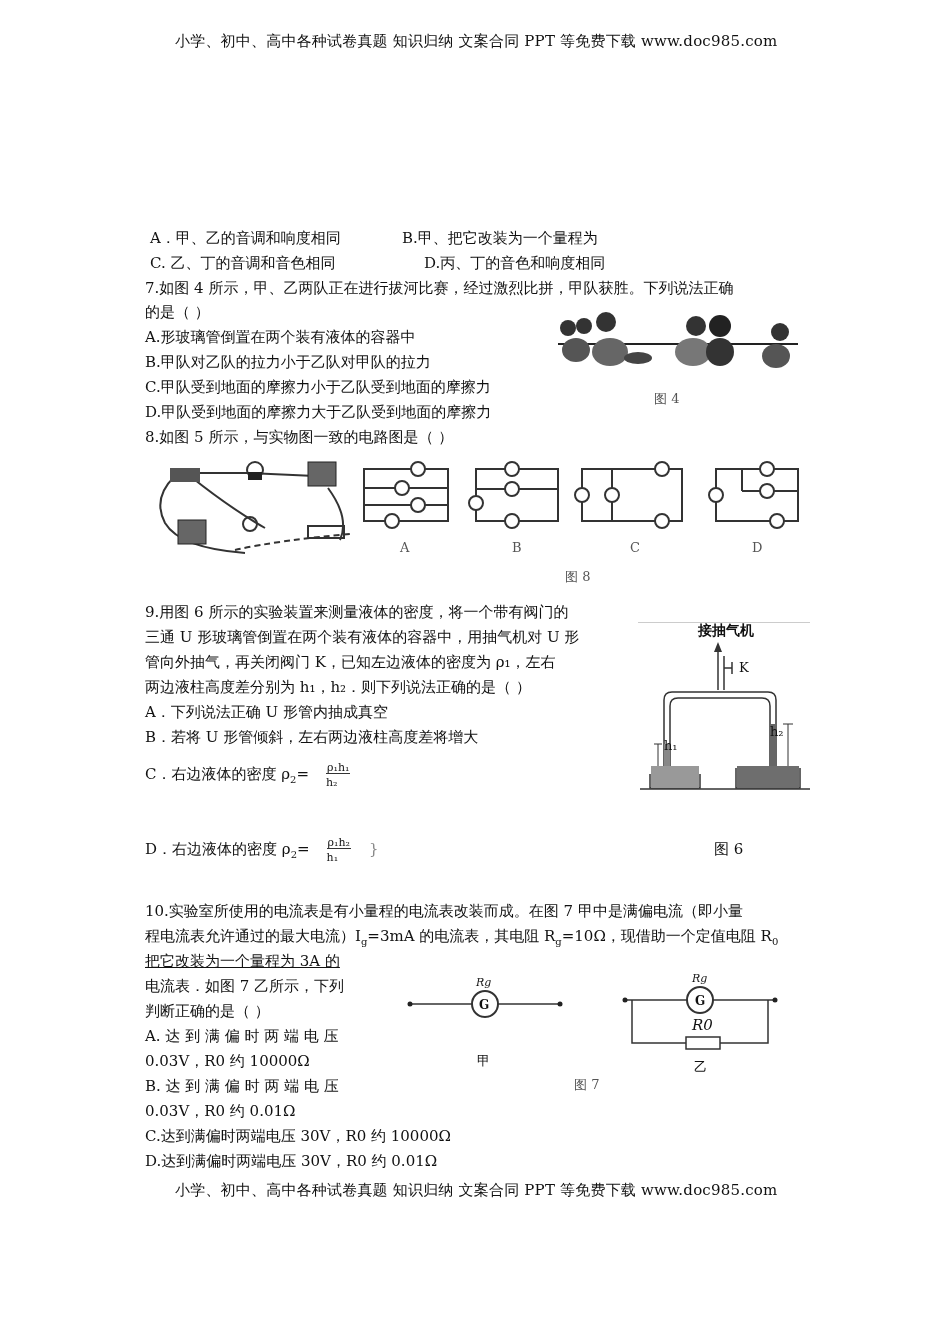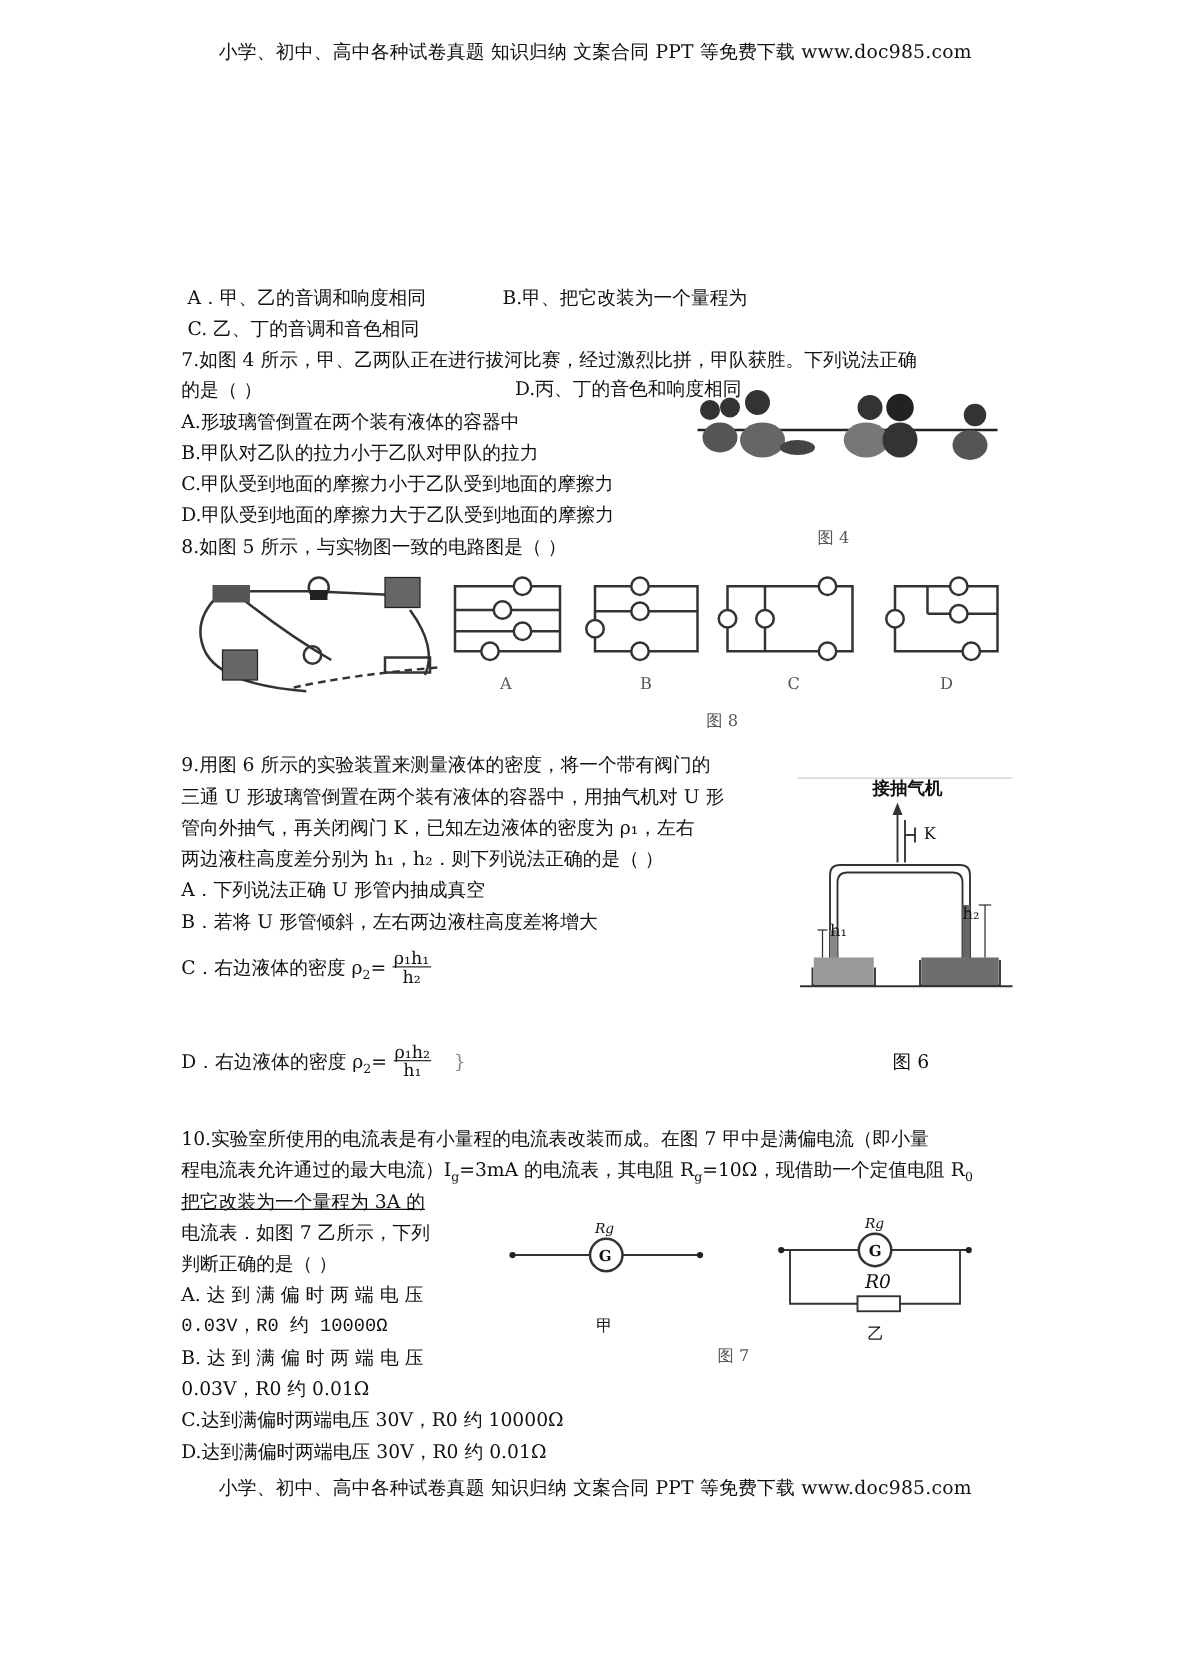--- a/index.html
+++ b/index.html
@@ -3,34 +3,34 @@
 <meta charset="utf-8">
 <style>
   html, body { margin: 0; padding: 0; background: #ffffff; }
   body { width: 950px; height: 1344px; position: relative; overflow: hidden;
          font-family: "DejaVu Serif", "Liberation Serif", serif; color: #111; }
   .abs { position: absolute; white-space: nowrap; }
   .hdr { font-size: 15px; color: #111; letter-spacing: 0.2px; }
   .line { font-size: 15px; line-height: 25px; }
   .fig-cap { font-size: 13px; color: #555; }
   svg { position: absolute; overflow: visible; }
-  .frac { display: inline-block; vertical-align: middle; text-align: center; font-size: 14px; line-height: 11px; margin-left: 5px; }
+  .frac { display: inline-block; vertical-align: middle; text-align: left; font-size: 11px; line-height: 11px; margin-left: 17px; }
   .frac .num { display: block; border-bottom: 1px solid #333; padding: 0 1px; }
   .frac .den { display: block; padding-top: 3px; }
   sub { font-size: 10px; }
 </style>
 </head>
 <body>
 
 <div class="abs hdr" style="left:175px; top:32px;">小学、初中、高中各种试卷真题 知识归纳 文案合同 PPT 等免费下载   www.doc985.com</div>
 
 <div class="abs line" style="left:150px; top:226px;">A．甲、乙的音调和响度相同</div>
 <div class="abs line" style="left:402px; top:226px;">B.甲、把它改装为一个量程为</div>
 <div class="abs line" style="left:150px; top:251px;">C. 乙、丁的音调和音色相同</div>
-<div class="abs line" style="left:412px; top:251px;margin-top:48px;">D.丙、丁的音色和响度相同</div>
+<div class="abs line" style="left:424px; top:251px;">D.丙、丁的音色和响度相同</div>
 
 <div class="abs line" style="left:145px; top:276px;">7.如图 4 所示，甲、乙两队正在进行拔河比赛，经过激烈比拼，甲队获胜。下列说法正确</div>
 <div class="abs line" style="left:145px; top:300px;">的是（   ）</div>
 <div class="abs line" style="left:145px; top:325px;">A.形玻璃管倒置在两个装有液体的容器中</div>
 <div class="abs line" style="left:145px; top:350px;">B.甲队对乙队的拉力小于乙队对甲队的拉力</div>
 <div class="abs line" style="left:145px; top:375px;">C.甲队受到地面的摩擦力小于乙队受到地面的摩擦力</div>
 <div class="abs line" style="left:145px; top:400px;">D.甲队受到地面的摩擦力大于乙队受到地面的摩擦力</div>
 
 <svg style="left:548px; top:312px;" width="260" height="70">
   <line x1="10" y1="32" x2="250" y2="32" stroke="#222" stroke-width="2"></line>
@@ -42,21 +42,21 @@
       <ellipse cx="62" cy="40" rx="18" ry="14" fill="#666"></ellipse>
     <ellipse cx="90" cy="46" rx="14" ry="6" fill="#444"></ellipse>
     <circle cx="148" cy="14" r="10"></circle>
       <circle cx="172" cy="14" r="11" fill="#222"></circle>
     <ellipse cx="145" cy="40" rx="18" ry="14" fill="#777"></ellipse>
       <ellipse cx="172" cy="40" rx="14" ry="14" fill="#333"></ellipse>
     <circle cx="232" cy="20" r="9"></circle>
       <ellipse cx="228" cy="44" rx="14" ry="12" fill="#555"></ellipse>
   </g>
 </svg>
-<div class="abs fig-cap" style="left:654px; top:390px;margin-top:31px;">图 4</div>
+<div class="abs fig-cap" style="left:654px; top:390px;">图 4</div>
 
 <div class="abs line" style="left:145px; top:425px;">8.如图 5 所示，与实物图一致的电路图是（   ）</div>
 
 <svg style="left:150px; top:458px;" width="200" height="100">
   <g stroke="#333" stroke-width="2" fill="none">
     <path d="M25,18 Q2,40 15,65 Q30,90 95,95"></path>
     <path d="M40,15 L100,15 L165,18"></path>
     <path d="M40,18 Q80,50 115,70"></path>
     <path d="M178,30 Q200,60 190,82"></path>
     <path d="M85,92 Q130,82 200,76" stroke-dasharray="6,4"></path>
@@ -161,21 +161,21 @@
 <div class="abs line" style="left:714px; top:837px;">图 6</div>
 
 <div class="abs line" style="left:145px; top:899px;">10.实验室所使用的电流表是有小量程的电流表改装而成。在图 7 甲中是满偏电流（即小量</div>
 <div class="abs line" style="left:145px; top:924px;">
   <span>程电流表允许通过的最大电流）I</span><sub>g</sub><span>=3mA 的电流表，其电阻 R</span><sub>g</sub><span>=10Ω，现借助一个定值电阻 R</span><sub>0</sub>
 </div>
 <div class="abs line" style="left:145px; top:949px;text-decoration:underline;">把它改装为一个量程为 3A 的</div>
 <div class="abs line" style="left:145px; top:974px;">电流表．如图 7 乙所示，下列</div>
 <div class="abs line" style="left:145px; top:999px;">判断正确的是（     ）</div>
 <div class="abs line" style="left:145px; top:1024px;">A. 达 到 满 偏 时 两 端 电 压</div>
-<div class="abs line" style="left:145px; top:1049px;font-family:Liberation Mono, monospace;">0.03V，R0 约 10000Ω</div>
+<div class="abs line" style="left:145px; top:1049px;">0.03V，R0 约 10000Ω</div>
 <div class="abs line" style="left:145px; top:1074px;">B. 达 到 满 偏 时 两 端 电 压</div>
 <div class="abs line" style="left:145px; top:1099px;">0.03V，R0 约 0.01Ω</div>
 <div class="abs line" style="left:145px; top:1124px;text-align:right;">C.达到满偏时两端电压 30V，R0 约 10000Ω</div>
 <div class="abs line" style="left:145px; top:1149px;">D.达到满偏时两端电压 30V，R0 约 0.01Ω</div>
 
 <svg style="left:400px; top:965px;" width="410" height="110">
 
   <line x1="10" y1="39" x2="160" y2="39" stroke="#333" stroke-width="1.5"></line>
   <circle cx="10" cy="39" r="2.5" fill="#222"></circle>
     <circle cx="160" cy="39" r="2.5" fill="#222"></circle>

